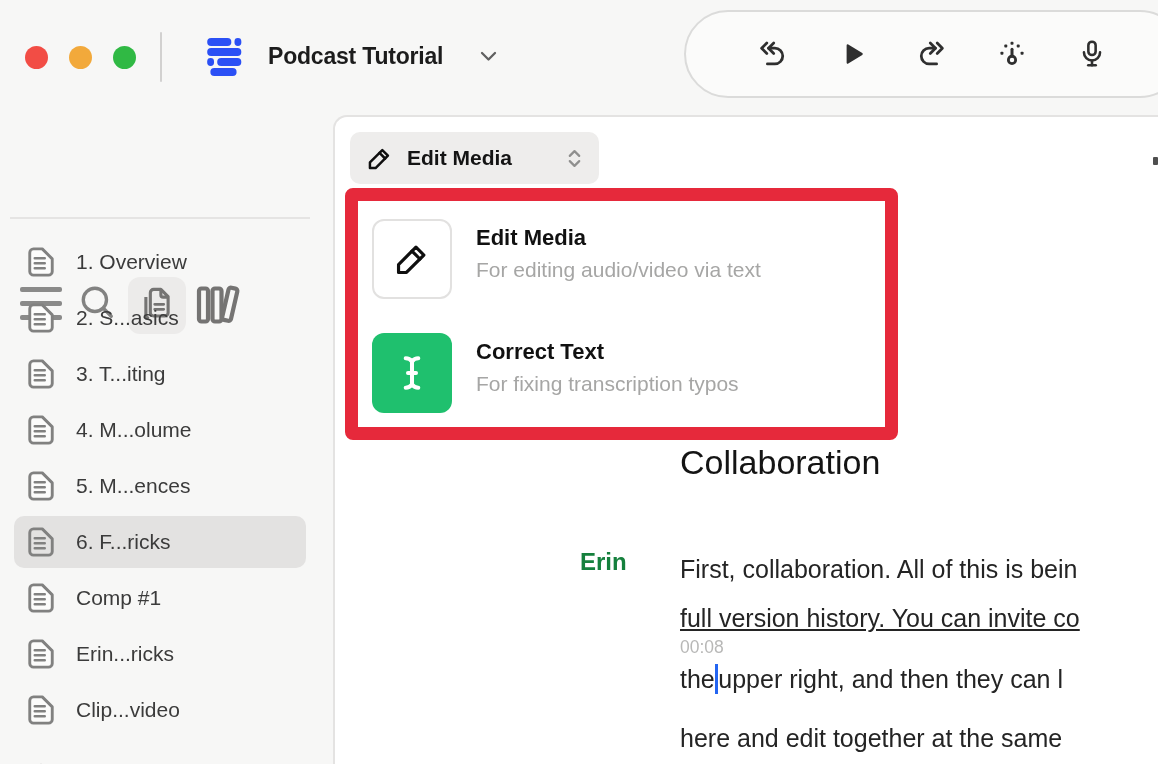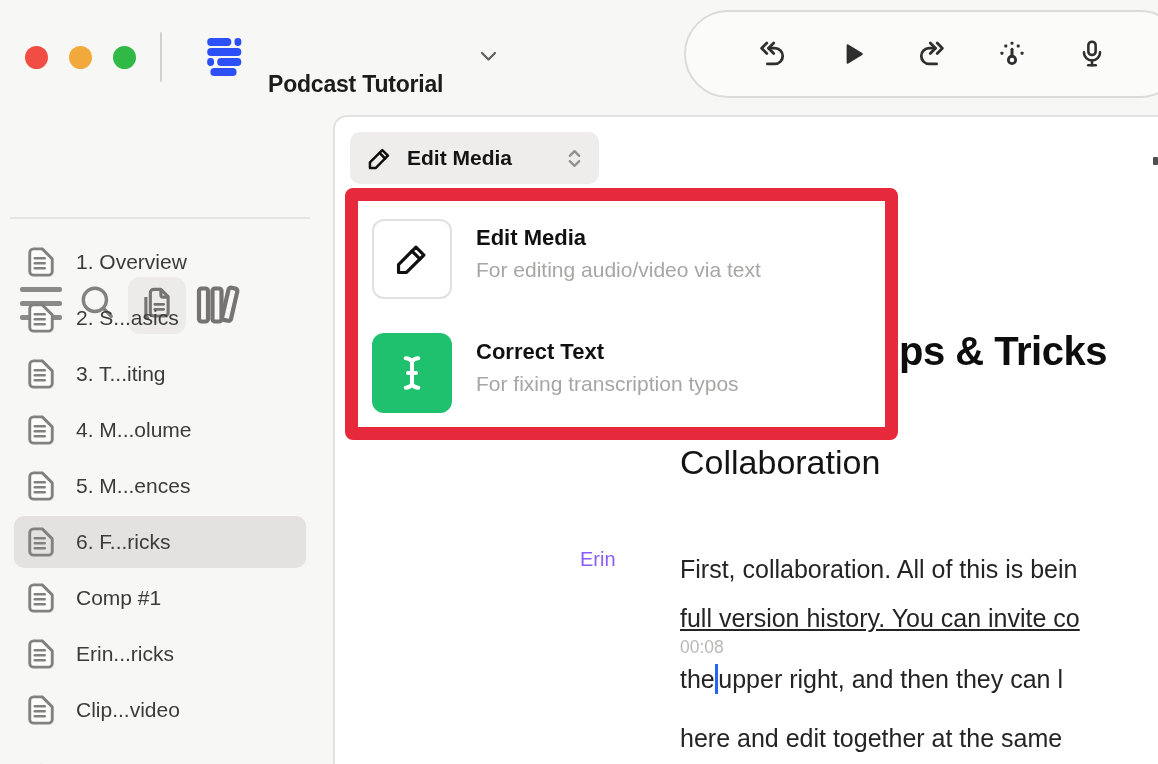--- a/index.html
+++ b/index.html
@@ -7,21 +7,21 @@
   body { font-family:"Liberation Sans", sans-serif; background:#f7f7f6; }
   #app { position:relative; width:1158px; height:764px; overflow:hidden; background:#f7f7f6; }
 
   
   .traffic { position:absolute; top:46px; width:23px; height:23px; border-radius:50%; }
   .t-red    { left:25px;  background:#F24D45; }
   .t-yellow { left:69px;  background:#F2A93B; }
   .t-green  { left:113px; background:#30B944; }
   .header-divider { position:absolute; left:160px; top:32px; width:2px; height:50px; background:#d2d1d0; border-radius:1px; }
   .app-logo { position:absolute; left:203px; top:36px; width:42px; height:42px; }
-  .project-title { position:absolute; left:268px; top:43px; font-size:23px; font-weight:700; color:#1c1c1c; letter-spacing:-0.2px;margin-top:28px; }
+  .project-title { position:absolute; left:268px; top:43px; font-size:23px; font-weight:700; color:#1c1c1c; letter-spacing:-0.2px; }
   .title-chevron { position:absolute; left:480px; top:51px; }
 
   
   .transport { position:absolute; left:684px; top:10px; width:500px; height:88px;
     background:#fbfbfa; border:2px solid #dbdbda; border-radius:44px;
     display:flex; align-items:center; padding-left:70px; gap:48px; }
   .transport .tbtn { width:32px; height:32px; display:flex; align-items:center; justify-content:center; }
 
   
   .sb-iconrow { position:absolute; left:0; top:138px; width:333px; height:62px; }
@@ -45,21 +45,21 @@
   .main-panel { position:absolute; left:333px; top:115px; width:825px; height:649px;
     background:#ffffff; border-left:2px solid #e4e3e2; border-top:2px solid #e4e3e2; border-radius:14px 0 0 0; }
 
   .mode-button { position:absolute; left:15px; top:15px; width:249px; height:52px; background:#eeedec; border-radius:10px;
     display:flex; align-items:center; padding:0 16px; }
   .mode-button .label { margin-left:14px; font-size:21px; font-weight:700; color:#141414; flex:1; }
   .edge-icon-sliver { position:absolute; right:0; top:40px; width:5px; height:8px; background:#4f4f4f; border-radius:1px; }
 
   .doc-h1 { position:absolute; left:564px; top:212px; font-size:40px; font-weight:700; color:#0d0d0d; letter-spacing:-0.5px; white-space:nowrap; }
   .doc-h2 { position:absolute; left:345px; top:326px; font-size:34px; font-weight:400; color:#141414; }
-  .speaker { position:absolute; left:245px; top:431px; font-size:20px; font-weight:400; color:#8b5cf6; }
+  .speaker { position:absolute; left:245px; top:431px; font-size:24px; font-weight:700; color:#15803d; }
   .tline { position:absolute; left:345px; font-size:25px; color:#242424; white-space:nowrap; }
   .tline.l0 { top:427px;margin-top:11px; } .tline.l1 { top:487px;text-decoration:underline; } .tline.l2 { top:547px; } .tline.l3 { top:607px; }
   .timestamp { position:absolute; left:345px; top:520px; font-size:17.5px; color:#b8b8b7; }
   .caret { display:inline-block; width:3.5px; height:30px; background:#2465F1; vertical-align:-6px; }
 
   
   .annotation-rect { position:absolute; left:345px; top:188px; width:553px; height:252px;
     border:13px solid #E6293B; border-radius:8px; background:#ffffff; z-index:50;
     display:flex; flex-direction:column; padding:18px 14px; gap:34px; }
   .dd-item { display:flex; }
@@ -250,21 +250,20 @@
       </svg>
       <span class="label">Edit Media</span>
       <svg width="17" height="21" viewBox="0 0 16 20" fill="none" stroke="#8f8f8e" stroke-width="2.1" stroke-linecap="round" stroke-linejoin="round">
         <path d="M3.5 7.5 L8 3 L12.5 7.5"></path>
           <path d="M3.5 12.5 L8 17 L12.5 12.5"></path>
       </svg>
     </div>
 
     <div class="edge-icon-sliver"></div>
 
-    <div class="doc-h1">ps &amp; Tricks</div>
     <div class="doc-h2">Collaboration</div>
 
     <div class="speaker">Erin</div>
 
     <div class="tline l0">First, collaboration. All of this is bein</div>
     <div class="tline l1">full version history. You can invite co</div>
     <div class="timestamp">00:08</div>
     <div class="tline l2"><span>the</span><span class="caret"></span><span>upper right, and then they can l</span></div>
     <div class="tline l3">here and edit together at the same</div>
   </div>

